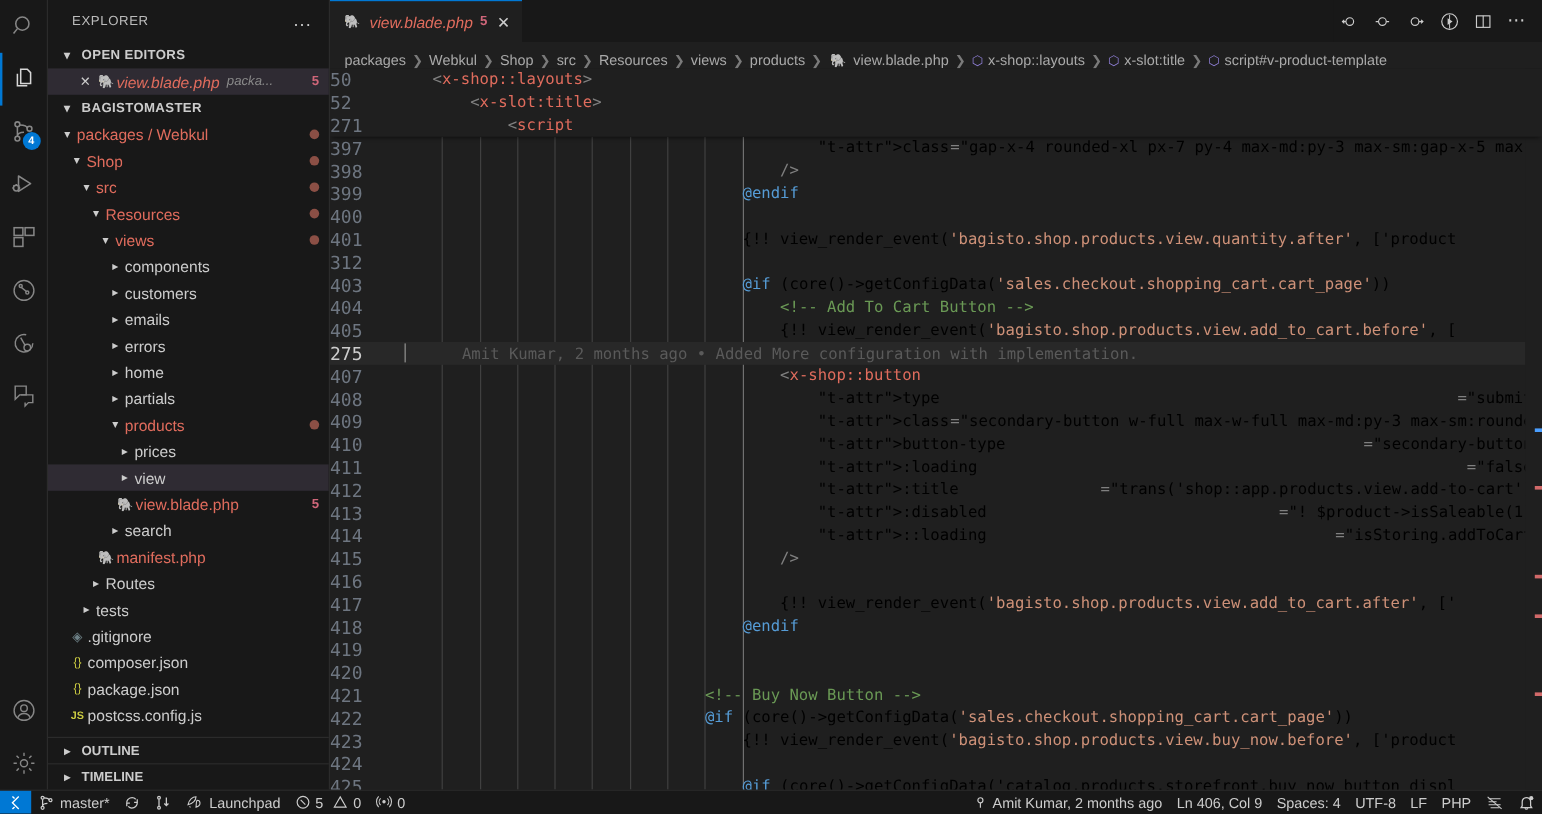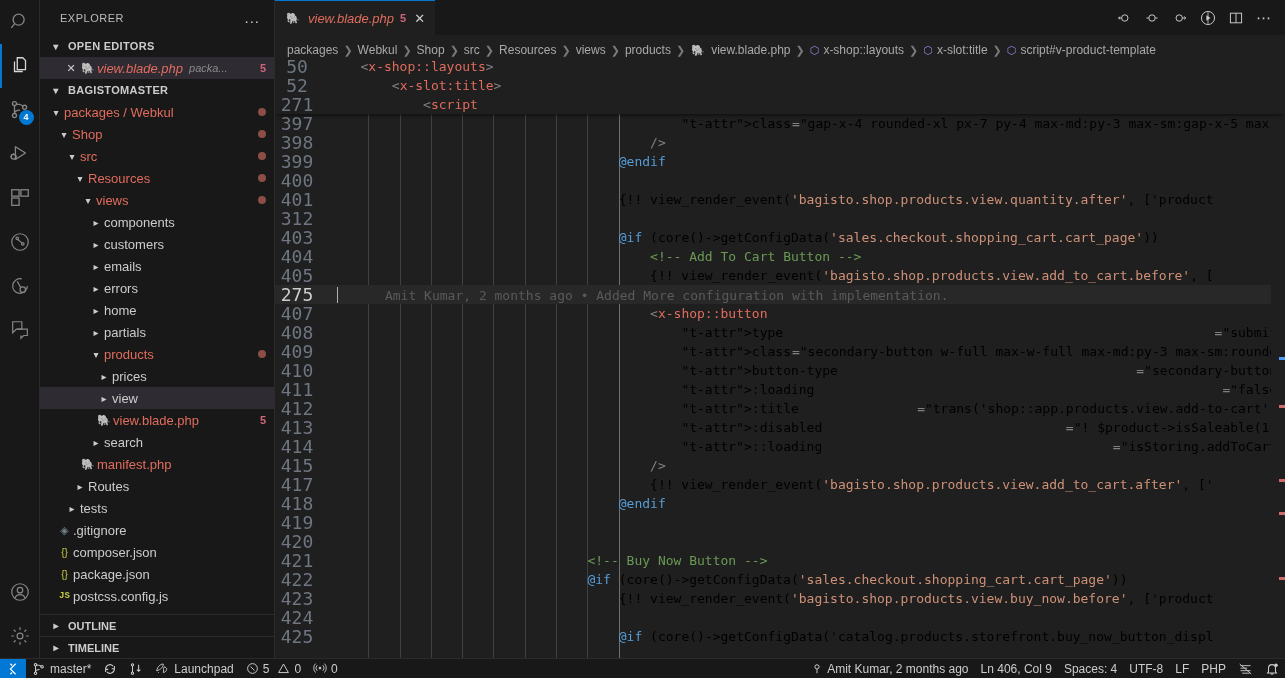--- a/index.html
+++ b/index.html
@@ -57,21 +57,21 @@
   .row .count { margin-left: auto; color: #cf6679; font-size: 11px; font-weight: 600; }
   .dot-modified { margin-left: auto; width: 8px; height: 8px; border-radius: 50%; background: #8b4f45; }
   .folder-name { color: #e06c5d; }
   .folder-name.plain { color: #cccccc; text-align: center; }
   .file-name { color: #cccccc; }
   .file-name.php { color: #e06c5d; }
   .close-x { width: 18px; text-align:center; color:#cccccc; font-size:11px; }
   .php-icon { color: #b083d6; font-size: 11px; width: 17px; text-align: center; }
   .ic { width: 17px; text-align: center; font-size: 11px; display:inline-block; }
   .ic.json { color: #cbcb41; font-size:10px; }
-  .ic.js { color: #cbcb41; font-size:9px; font-weight:bold;font-family:Liberation Mono, monospace; }
+  .ic.js { color: #cbcb41; font-size:9px; font-weight:bold; }
   .ic.git { color: #6d8086; }
   .panel-collapsed {
     height: 22px; display: flex; align-items: center; gap: 4px; padding-left: 8px;
     font-size: 11px; font-weight: bold; color: #cccccc; border-top: 1px solid #2b2b2b; cursor: pointer;
   }
   .grow { flex: 1; }
 
   
   .editor { flex: 1; display: flex; flex-direction: column; min-width: 0; background: #1f1f1f; }
   .tabs-row { height: 35px; background: #181818; display: flex; align-items: stretch; }
@@ -97,21 +97,21 @@
   .sym-icon { color: #8f7fd6; font-size: 11px; }
 
   
   .code-area { flex: 1; position: relative; overflow: hidden; font-family: "DejaVu Sans Mono", monospace; font-size: 13px; }
   .sticky {
     position: absolute; top: 0; left: 0; right: 0; z-index: 5; background: #1f1f1f;
     box-shadow: 0 3px 4px -2px rgba(0,0,0,.65);
   }
   .cl { display: flex; height: 19px; align-items: center; white-space: pre; }
   .ln {
-    width: 62px; flex: 0 0 62px; text-align: center; padding-right: 18px; color: #6e7681; font-size: 18px;
+    width: 62px; flex: 0 0 62px; text-align: left; padding-right: 18px; color: #6e7681; font-size: 15px;
   }
   .ln.cur { color: #cccccc; }
   .cl.current { background: #282828; }
   .codetext { position: relative; flex: 1; min-width: 0; overflow: hidden; }
   .lines { position: absolute; top: 0; left: 0; right: 0; }
   .blame { color: #5a5a5a; font-style: normal; }
   .cursor {
     display: inline-block; width: 1px; height: 16px; background: #aeafad; vertical-align: -3px;
   }
   
@@ -482,20 +482,21 @@
             <div class="cl current"><span class="ln cur">275</span><span class="codetext"><span class="cursor"></span><span class="blame">&nbsp;&nbsp;&nbsp;&nbsp;&nbsp;&nbsp;Amit Kumar, 2 months ago • Added More configuration with implementation.</span></span></div>
             <div class="cl"><span class="ln">407</span><span class="codetext">                                        <span class="t-punc">&lt;</span><span class="t-tag">x-shop::button</span></span></div>
             <div class="cl"><span class="ln">408</span><span class="codetext">                                            <span class="&lt;span">"t-attr"</span>&gt;type</span><span class="t-punc">=</span>"submit"</div>
             <div class="cl"><span class="ln">409</span><span class="codetext">                                            <span class="&lt;span">"t-attr"</span>&gt;class</span><span class="t-punc">=</span>"secondary-button w-full max-w-full max-md:py-3 max-sm:rounded</div>
             <div class="cl"><span class="ln">410</span><span class="codetext">                                            <span class="&lt;span">"t-attr"</span>&gt;button-type</span><span class="t-punc">=</span>"secondary-button"</div>
             <div class="cl"><span class="ln">411</span><span class="codetext">                                            <span class="&lt;span">"t-attr"</span>&gt;:loading</span><span class="t-punc">=</span>"false"</div>
             <div class="cl"><span class="ln">412</span><span class="codetext">                                            <span class="&lt;span">"t-attr"</span>&gt;:title</span><span class="t-punc">=</span>"trans('shop::app.products.view.add-to-cart')"</div>
             <div class="cl"><span class="ln">413</span><span class="codetext">                                            <span class="&lt;span">"t-attr"</span>&gt;:disabled</span><span class="t-punc">=</span>"! $product-&gt;isSaleable(1)"</div>
             <div class="cl"><span class="ln">414</span><span class="codetext">                                            <span class="&lt;span">"t-attr"</span>&gt;::loading</span><span class="t-punc">=</span>"isStoring.addToCart"</div>
             <div class="cl"><span class="ln">415</span><span class="codetext">                                        <span class="t-punc">/&gt;</span></span></div>
+            <div class="cl"><span class="ln">416</span><span class="codetext"></span></div>
             <div class="cl"><span class="ln">417</span><span class="codetext">                                        {!! view_render_event(<span class="t-str">'bagisto.shop.products.view.add_to_cart.after'</span>, ['</span></div>
             <div class="cl"><span class="ln">418</span><span class="codetext">                                    <span class="t-tag2">@endif</span></span></div>
             <div class="cl"><span class="ln">419</span></div>
             <div class="cl"><span class="ln">420</span><span class="codetext"></span></div>
             <div class="cl"><span class="ln">421</span><span class="codetext">                                <span class="t-cmt">&lt;!-- Buy Now Button --&gt;</span></span></div>
             <div class="cl"><span class="ln">422</span><span class="codetext">                                <span class="t-tag2">@if</span> (core()-&gt;getConfigData(<span class="t-str">'sales.checkout.shopping_cart.cart_page'</span>))</span></div>
             <div class="cl"><span class="ln">423</span><span class="codetext">                                    {!! view_render_event(<span class="t-str">'bagisto.shop.products.view.buy_now.before'</span>, ['product</span></div>
             <div class="cl"><span class="ln">424</span><span class="codetext"></span></div>
             <div class="cl"><span class="ln">425</span><span class="codetext">                                    <span class="t-tag2">@if</span> (core()-&gt;getConfigData('catalog.products.storefront.buy_now_button_displ</span></div>
           </div>

